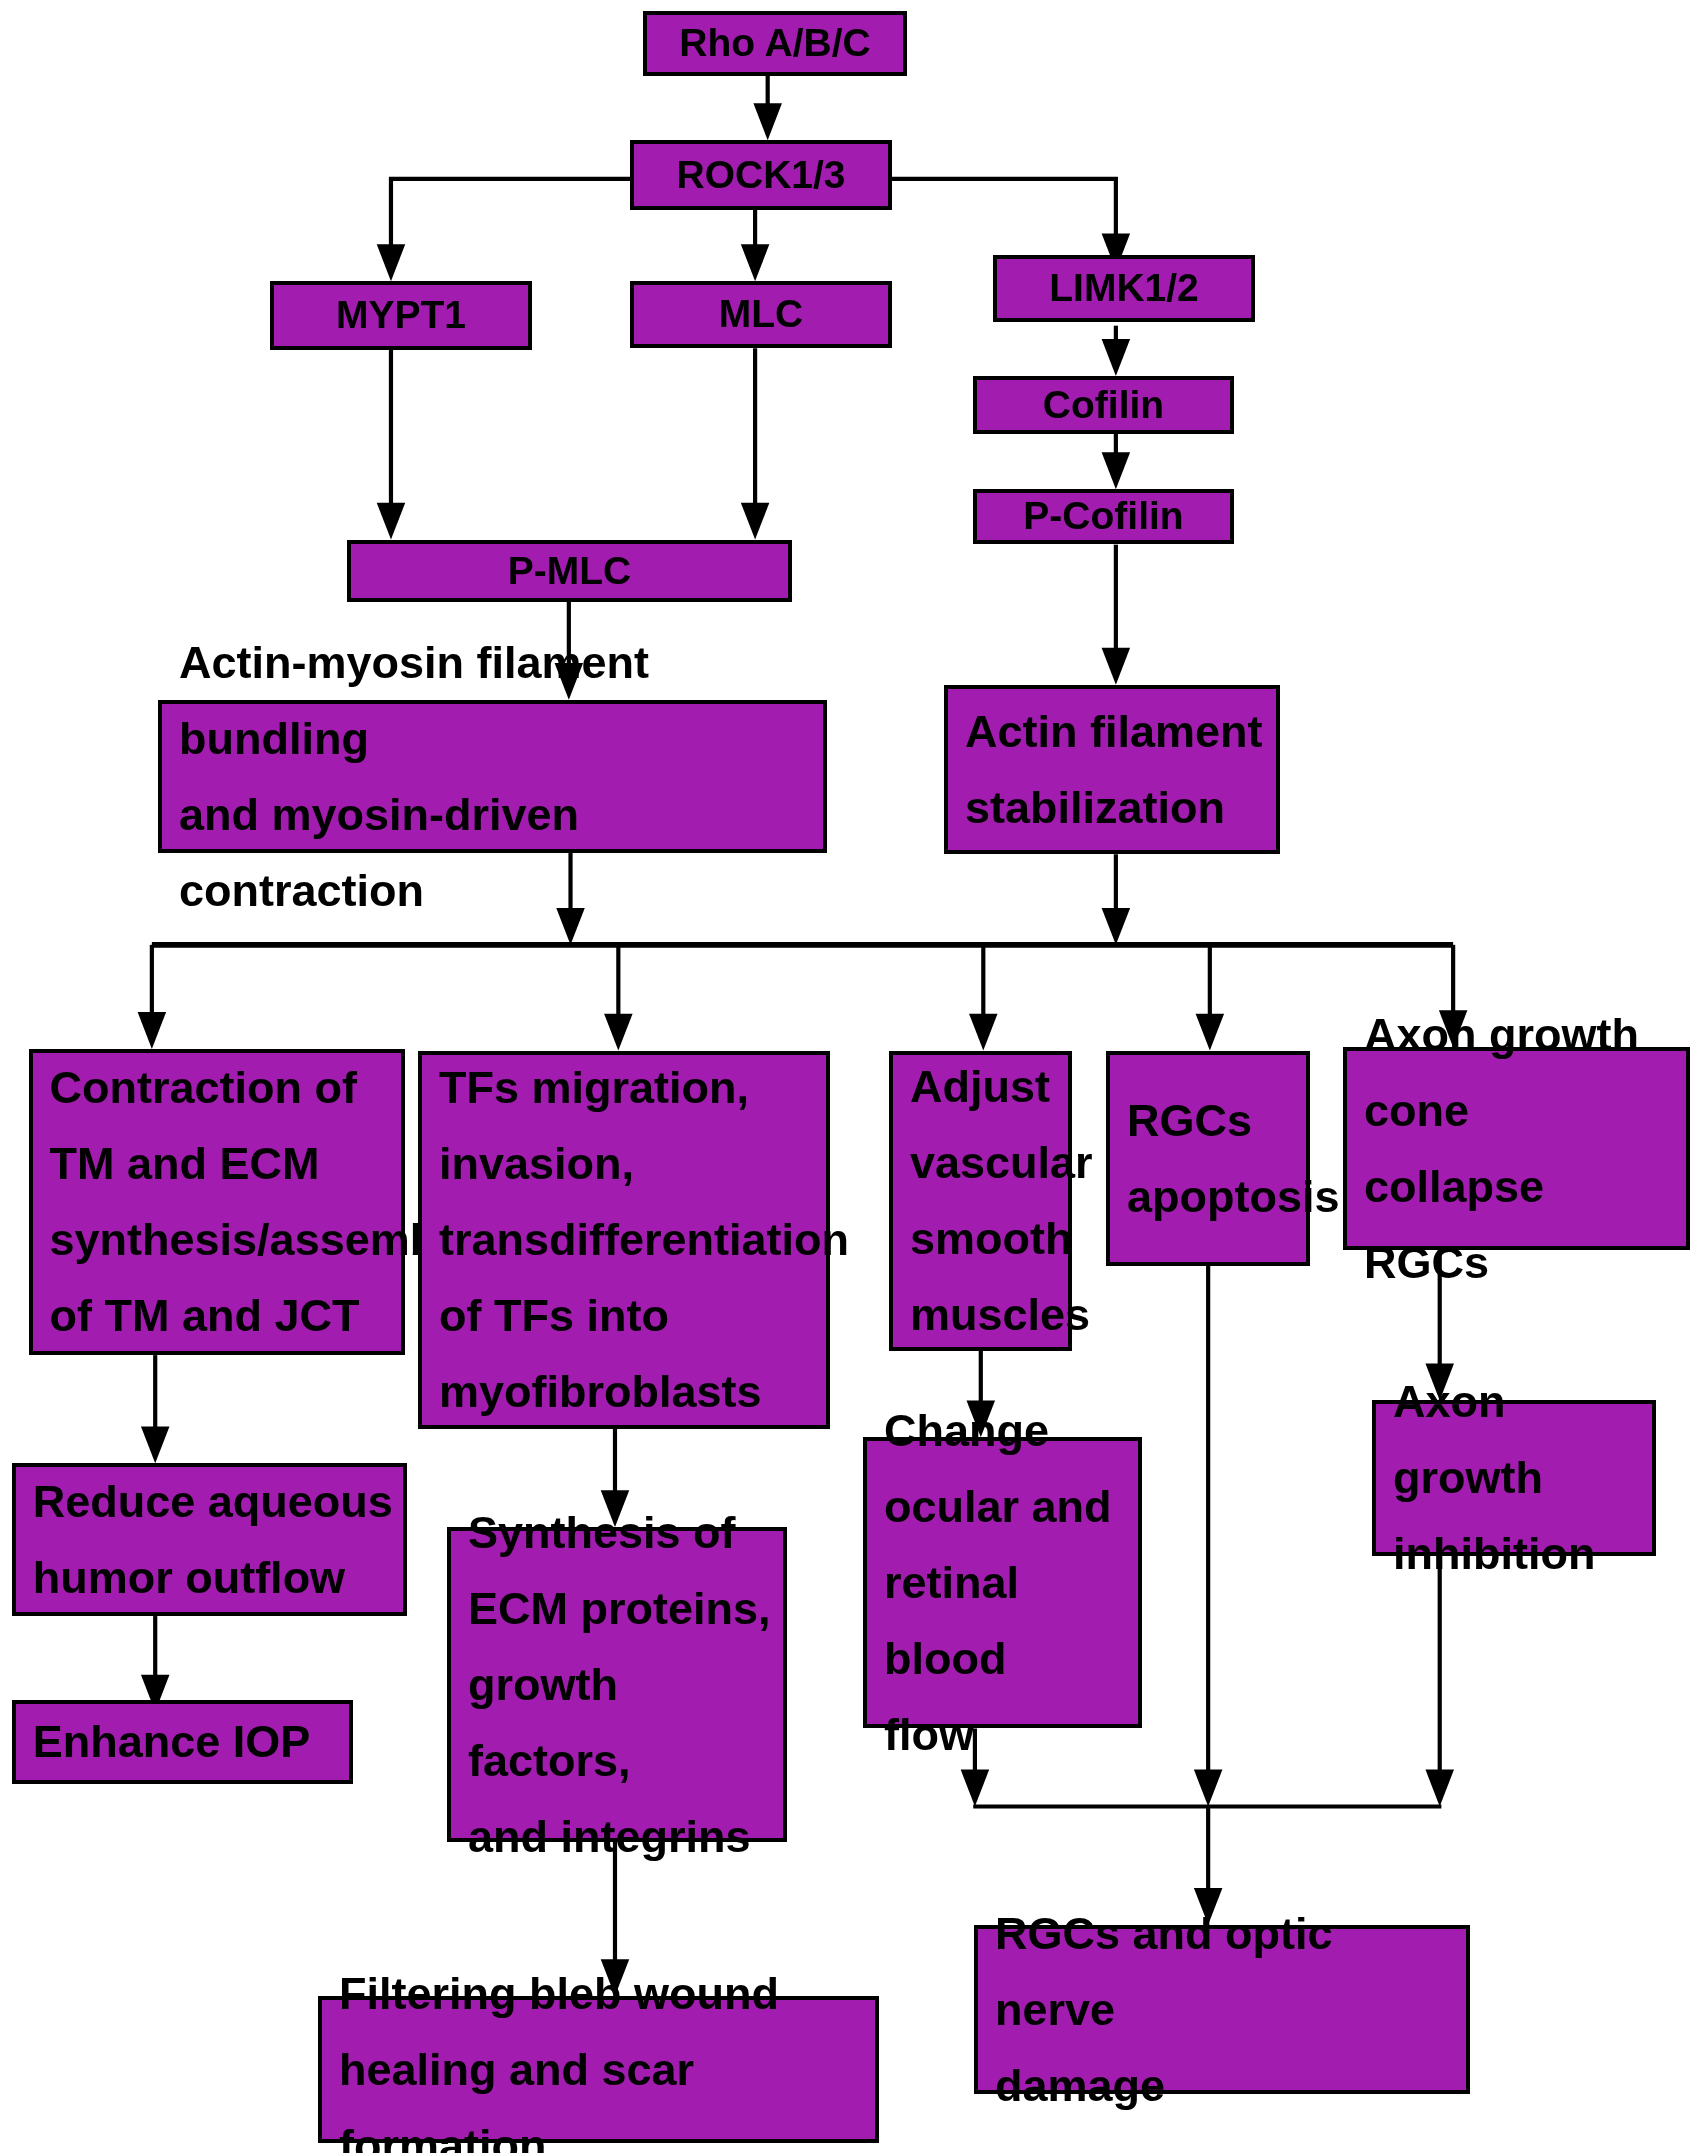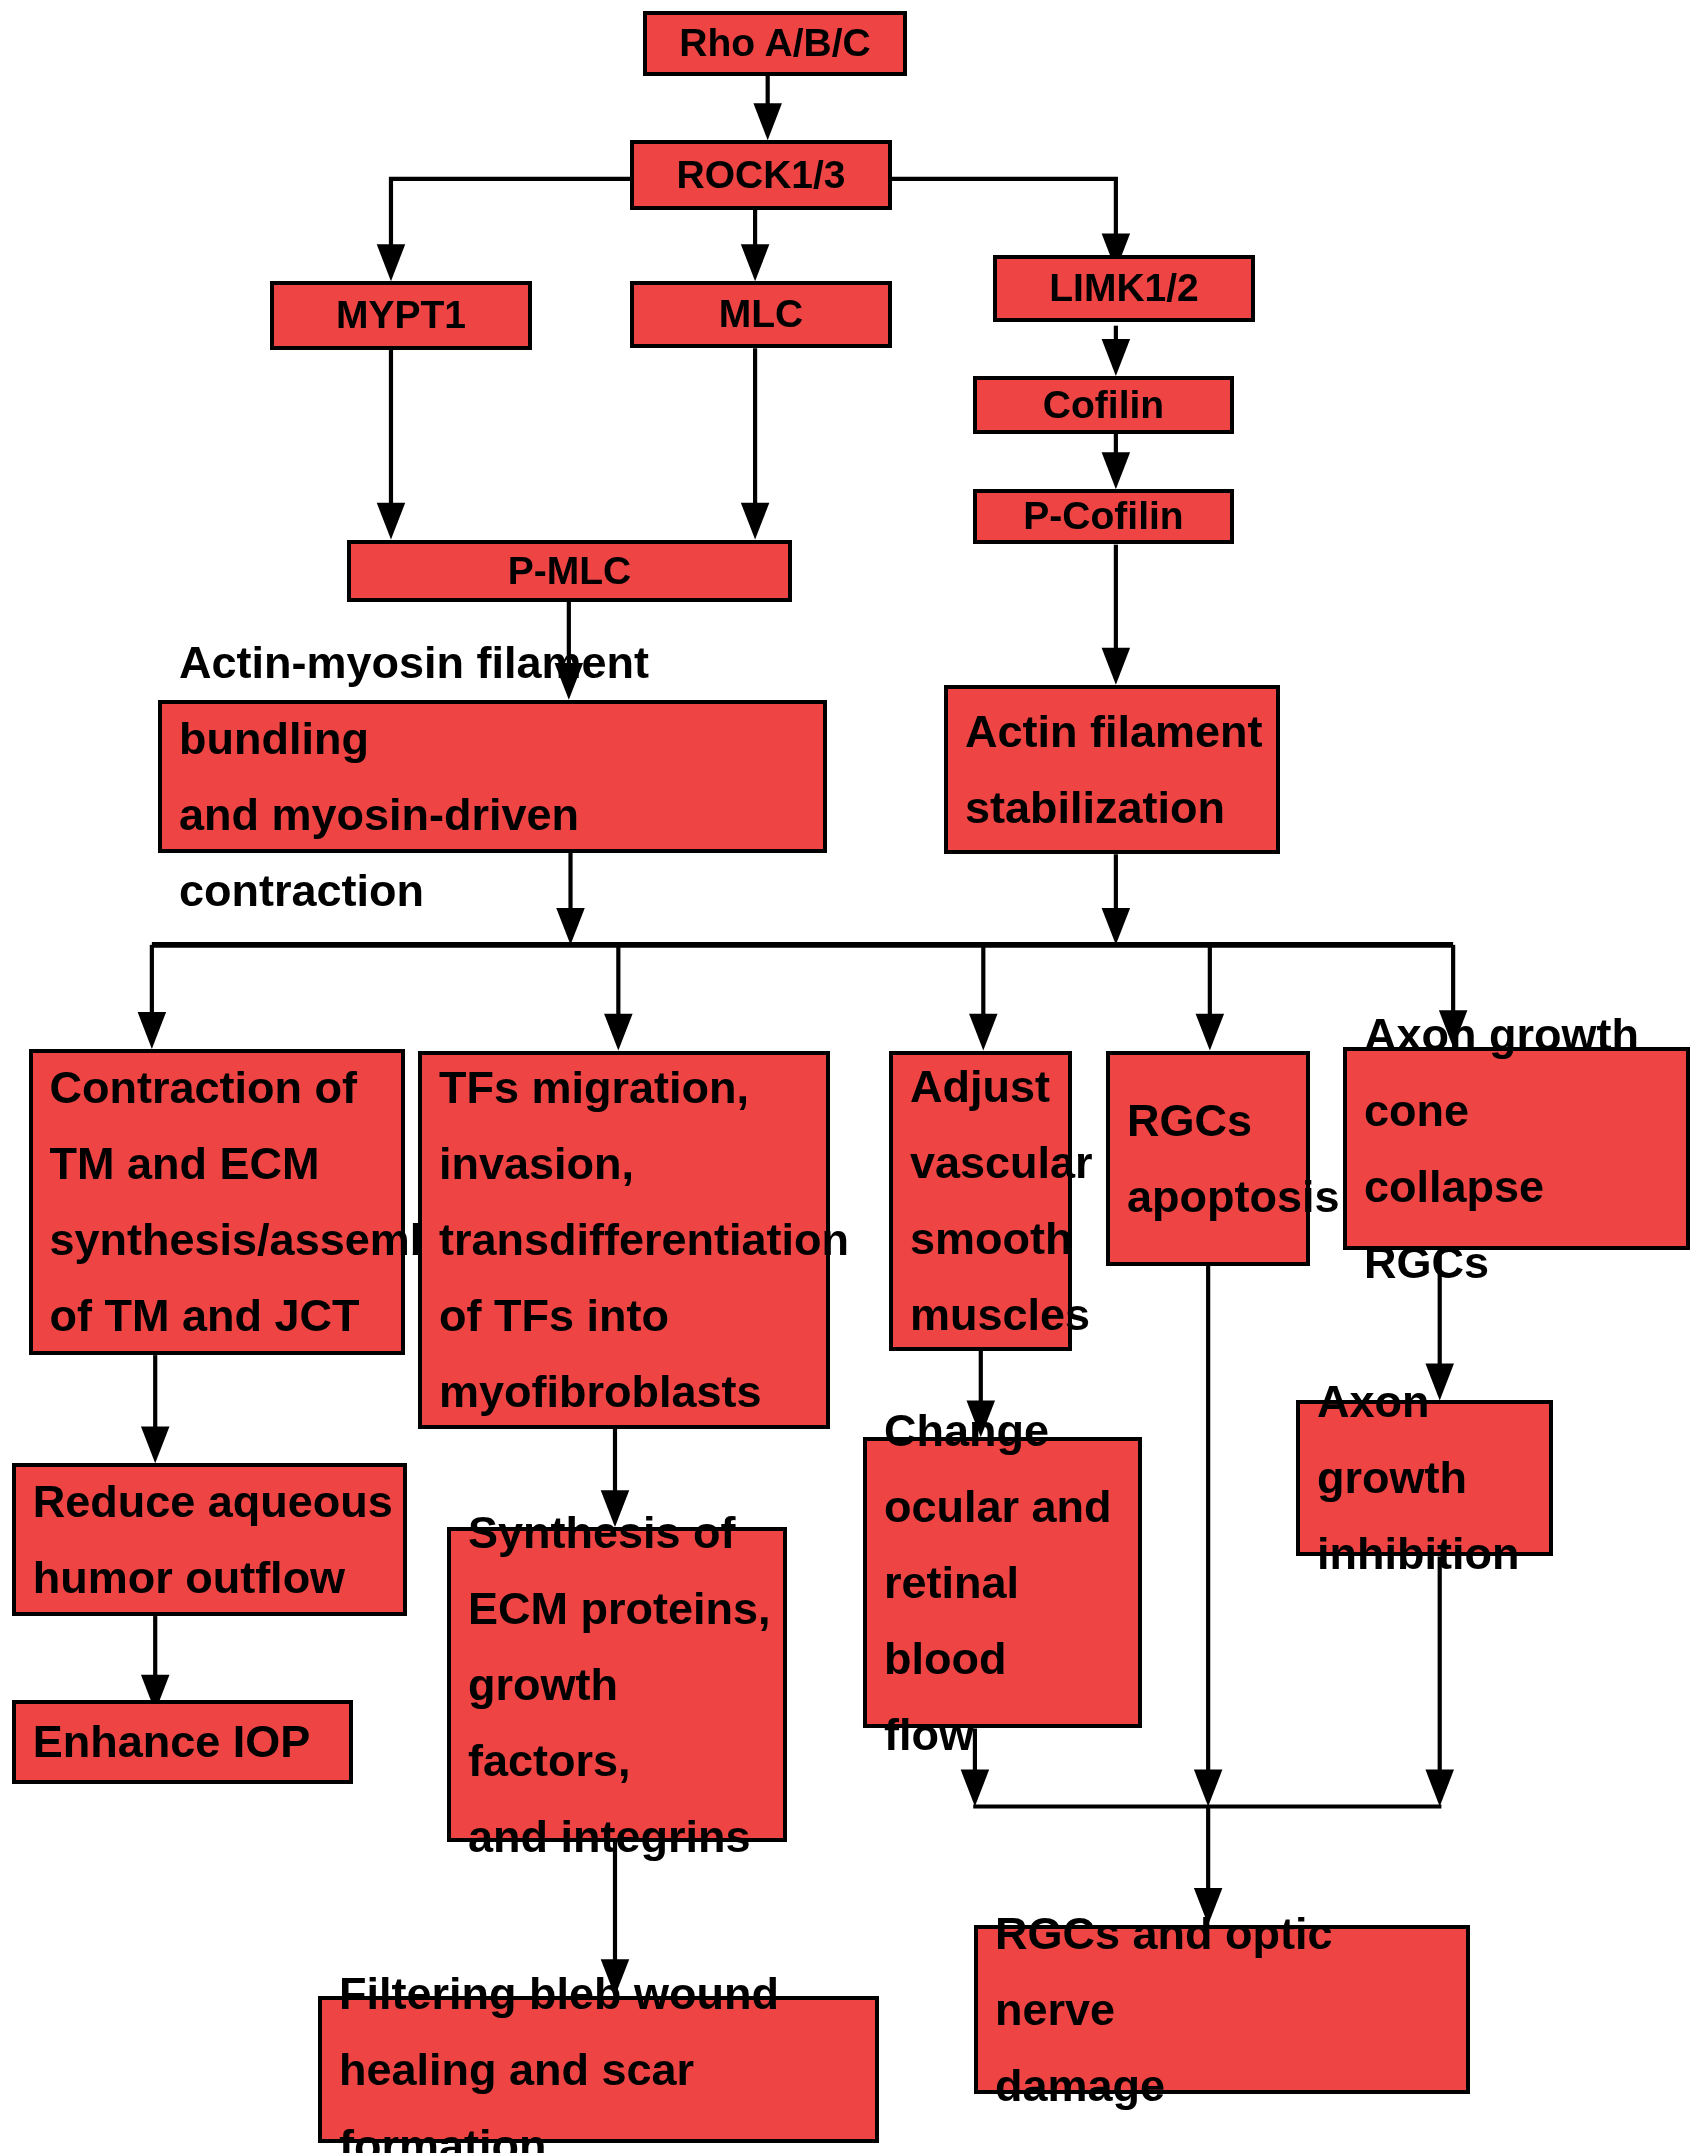--- a/index.html
+++ b/index.html
@@ -31,21 +31,21 @@
     stroke-width: 7px;
   }
   #edges polygon {
     fill: #000000;
     stroke: none;
   }
   .node {
     position: absolute;
     box-sizing: border-box;
     border: 4.2px solid #000000;
-    background: #ef4444;
+    background: #a21caf;
     font-weight: bold;
     color: #000000;
     white-space: pre-line;
     display: flex;
     align-items: center;
   }
   .node.center {
     justify-content: center;
     text-align: center;
     font-size: 39px;
@@ -233,21 +233,21 @@
   <div class="node left" style="left:447px; top:1527px; width:340px; height:315px">Synthesis of
 ECM proteins,
 growth factors,
 and integrins</div>
 
   <div class="node left" style="left:863px; top:1437px; width:279px; height:291px">Change
 ocular and
 retinal blood
 flow</div>
 
-  <div class="node left" style="left:1296px; top:1400px; width:257px; height:156px">Axon growth
+  <div class="node left" style="left:1372px; top:1400px; width:284px; height:156px">Axon growth
 inhibition</div>
 
   <div class="node left" style="left:318px; top:1996px; width:561px; height:147px">Filtering bleb wound
 healing and scar formation</div>
 
   <div class="node left" style="left:974px; top:1925px; width:496px; height:169px">RGCs and optic nerve
 damage</div>
 
 </div>
 

